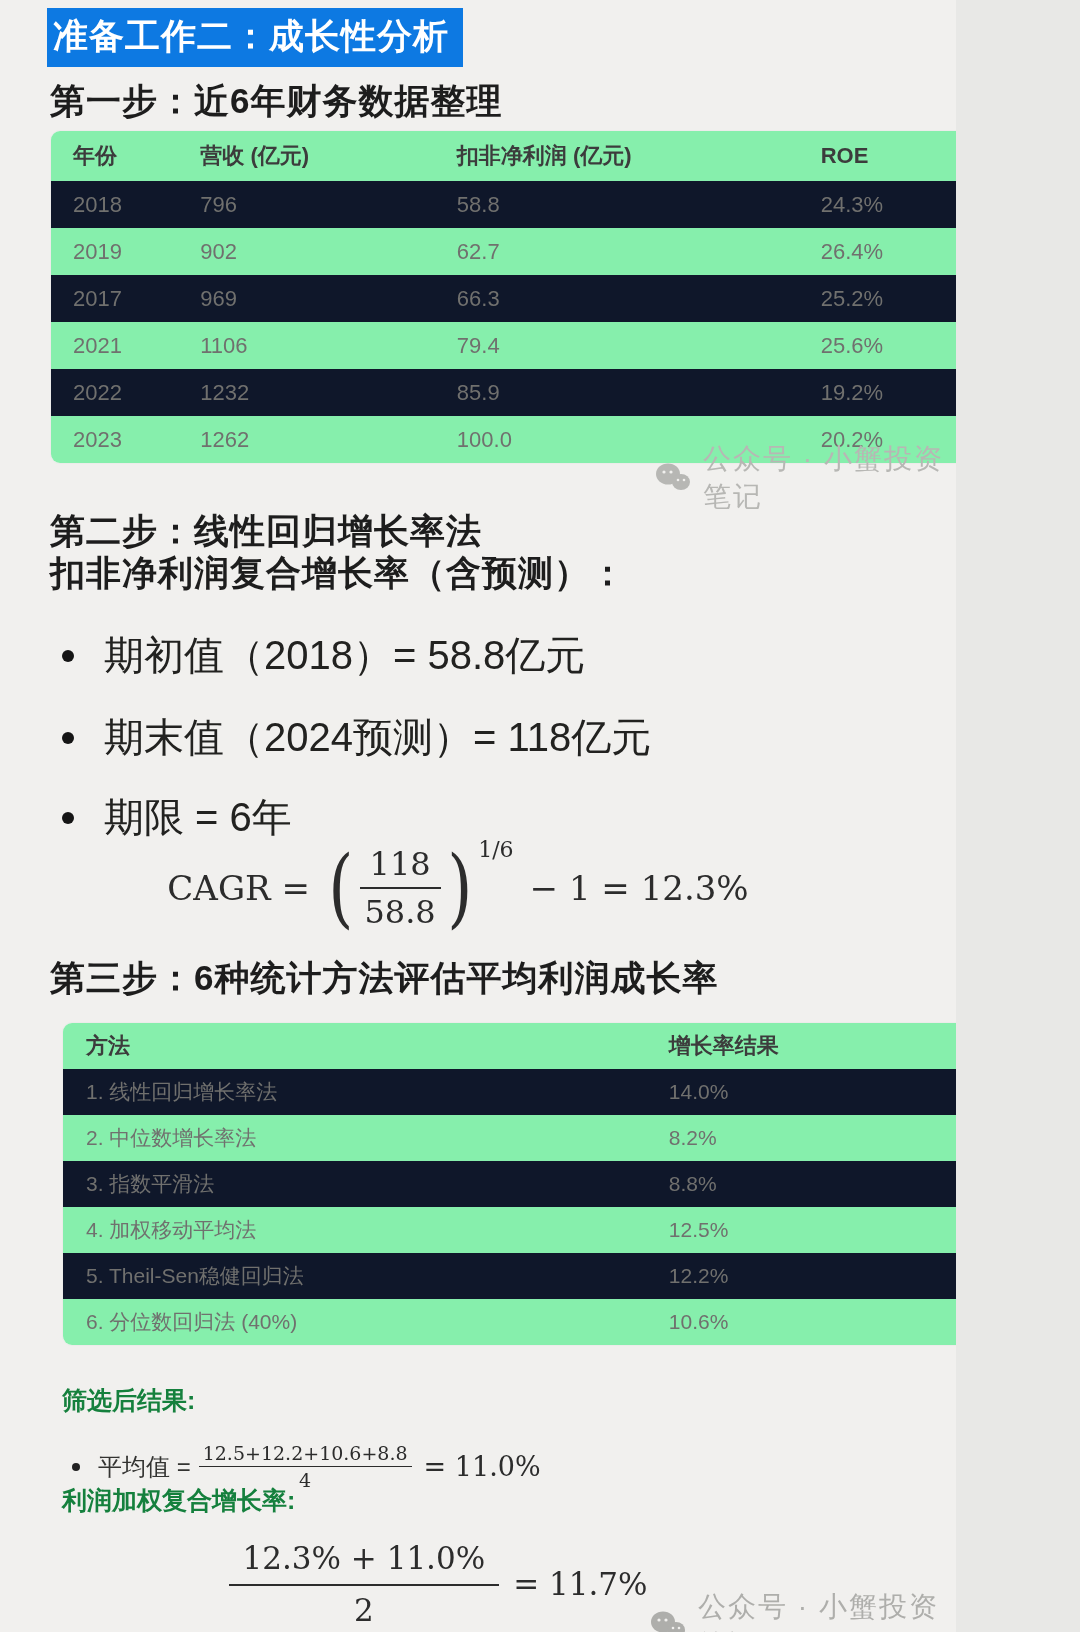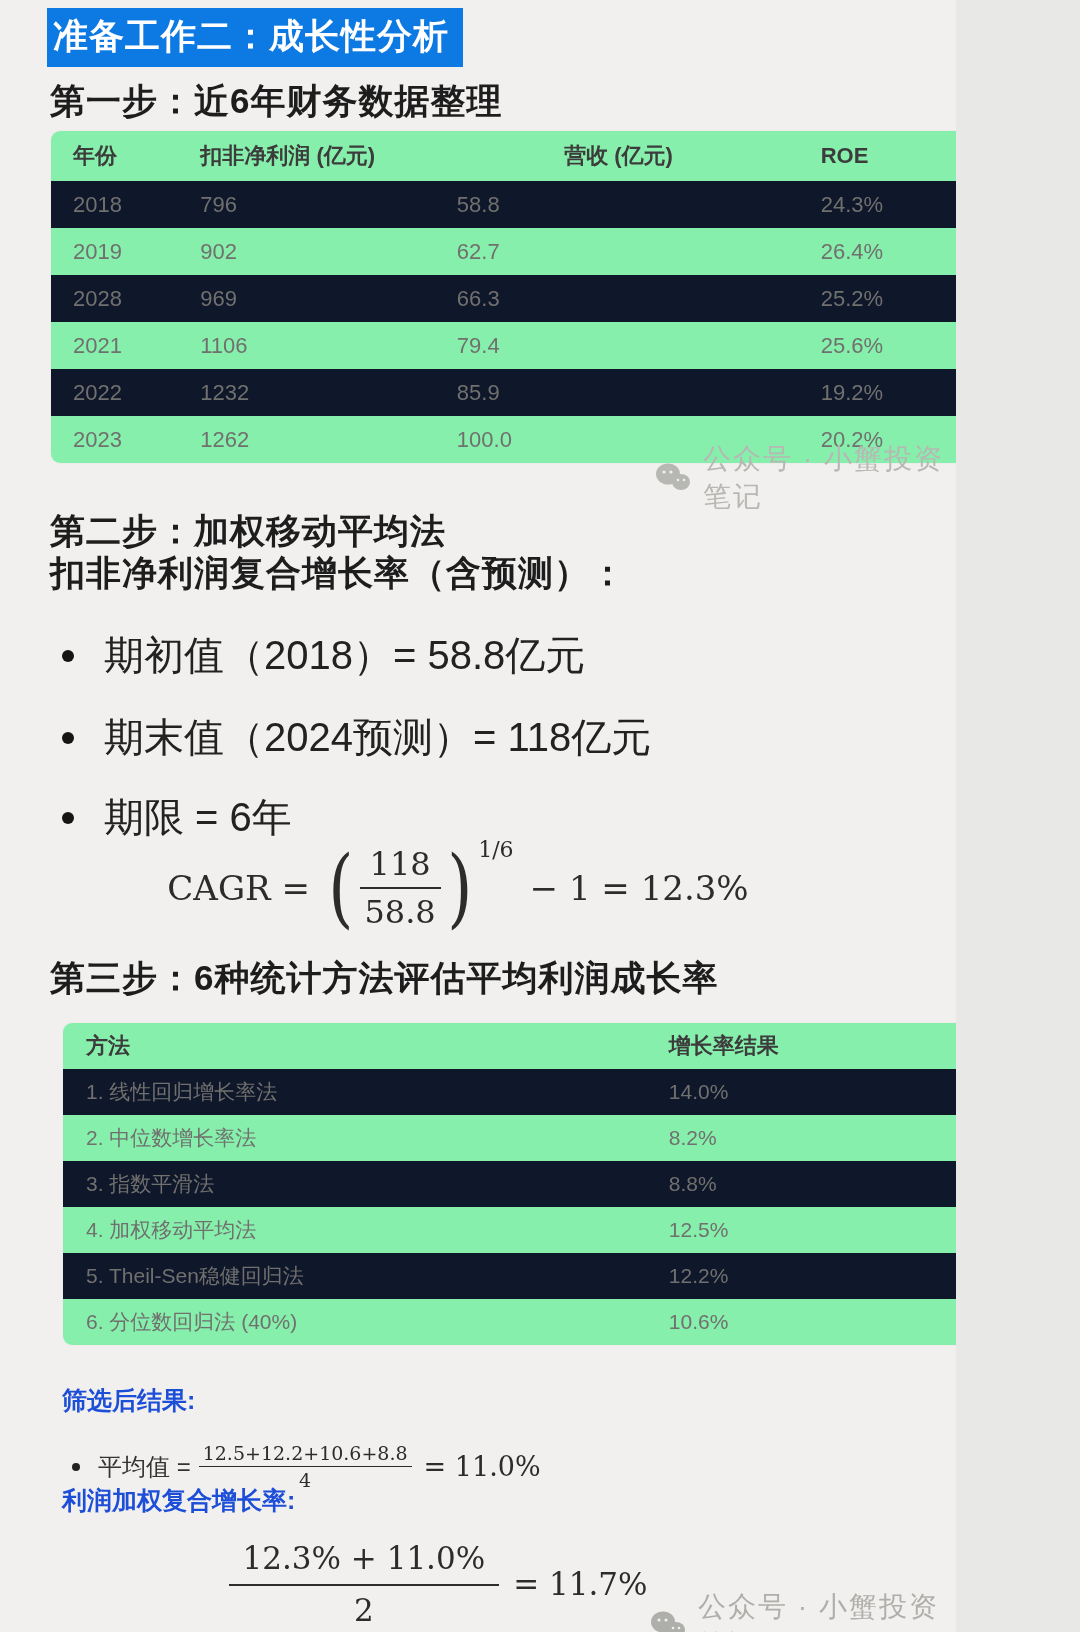--- a/index.html
+++ b/index.html
@@ -73,21 +73,21 @@
   .frac { display:inline-flex; flex-direction:column; text-align:center;
           vertical-align:middle; }
   .frac .num { border-bottom:2px solid #2c2c2c; }
   .cagr-formula .frac { font-size:32px; margin:0 2px; }
   .cagr-formula .frac .num { padding:0 10px 4px; }
   .cagr-formula .frac .den { padding-top:4px; }
   .cagr-formula .exp { font-size:22px; align-self:flex-start; margin:-8px 0 0 2px; }
   .cagr-formula .rhs { font-size:34px; margin-left:16px; }
 
   
-  .bold-label { position:absolute; left:62px; font-size:25px; font-weight:bold; color:#1d4ed8; }
+  .bold-label { position:absolute; left:62px; font-size:25px; font-weight:bold; color:#15803d; }
   .lbl-filter { top:1384px; }
   .lbl-weighted { top:1484px; }
   .small-bullet {
     position:absolute; left:72px; display:flex; align-items:center;
     font-size:24px; color:#333331;
   }
   .small-bullet .dot {
     width:8px; height:8px; border-radius:50%; background:#222;
     margin-right:18px; flex:0 0 auto;
   }
@@ -127,38 +127,38 @@
 
 <div class="page">
 
   <div class="title-highlight">准备工作二：成长性分析</div>
 
   <div class="h2 step1">第一步：近6年财务数据整理</div>
 
   <div class="tbl tbl1">
     <div class="trow thead stripe">
       <div class="cell c1">年份</div>
+      <div class="cell c2">营收 (亿元)</div>
       <div class="cell c3">扣非净利润 (亿元)</div>
-      <div class="cell c2">营收 (亿元)</div>
       <div class="cell c4">ROE</div>
     </div>
     <div class="trow white">
       <div class="cell c1">2018</div>
       <div class="cell c2">796</div>
       <div class="cell c3">58.8</div>
       <div class="cell c4">24.3%</div>
     </div>
     <div class="trow stripe">
       <div class="cell c1">2019</div>
       <div class="cell c2">902</div>
       <div class="cell c3">62.7</div>
       <div class="cell c4">26.4%</div>
     </div>
     <div class="trow white">
-      <div class="cell c1">2028</div>
+      <div class="cell c1">2017</div>
       <div class="cell c2">969</div>
       <div class="cell c3">66.3</div>
       <div class="cell c4">25.2%</div>
     </div>
     <div class="trow stripe">
       <div class="cell c1">2021</div>
       <div class="cell c2">1106</div>
       <div class="cell c3">79.4</div>
       <div class="cell c4">25.6%</div>
     </div>
@@ -183,21 +183,21 @@
         <ellipse cx="26" cy="20" rx="9" ry="8"></ellipse>
         <circle cx="9" cy="10" r="1.6" fill="#f1f0ee"></circle>
         <circle cx="16" cy="10" r="1.6" fill="#f1f0ee"></circle>
         <circle cx="23" cy="18" r="1.3" fill="#f1f0ee"></circle>
         <circle cx="29" cy="18" r="1.3" fill="#f1f0ee"></circle>
       </svg>
     </span>
     <span>公众号 · 小蟹投资笔记</span>
   </div>
 
-  <div class="h2 step2">第二步：加权移动平均法</div>
+  <div class="h2 step2">第二步：线性回归增长率法</div>
   <div class="h2 sub">扣非净利润复合增长率（含预测）：</div>
 
   <div class="bullet b1">
     <span class="dot"></span>
     <span>期初值（2018）= 58.8亿元</span>
   </div>
   <div class="bullet b2">
     <span class="dot"></span>
     <span>期末值（2024预测）= 118亿元</span>
   </div>

